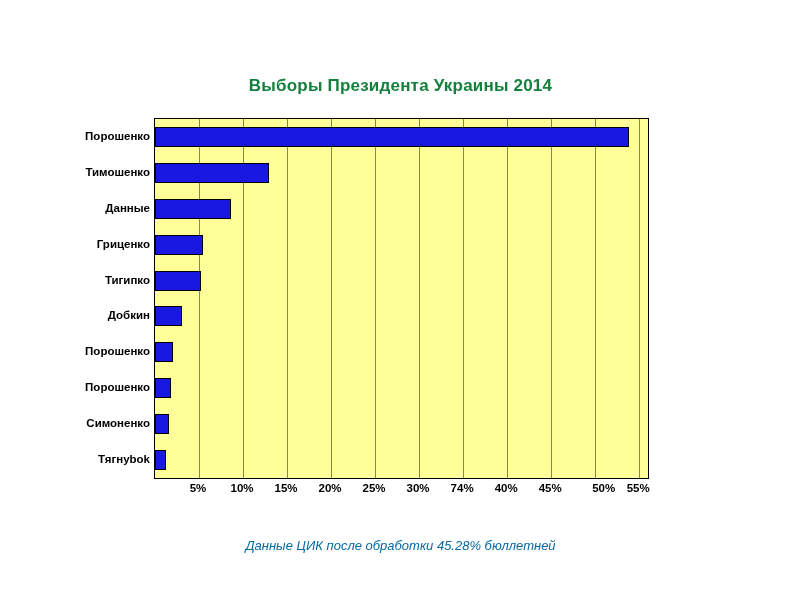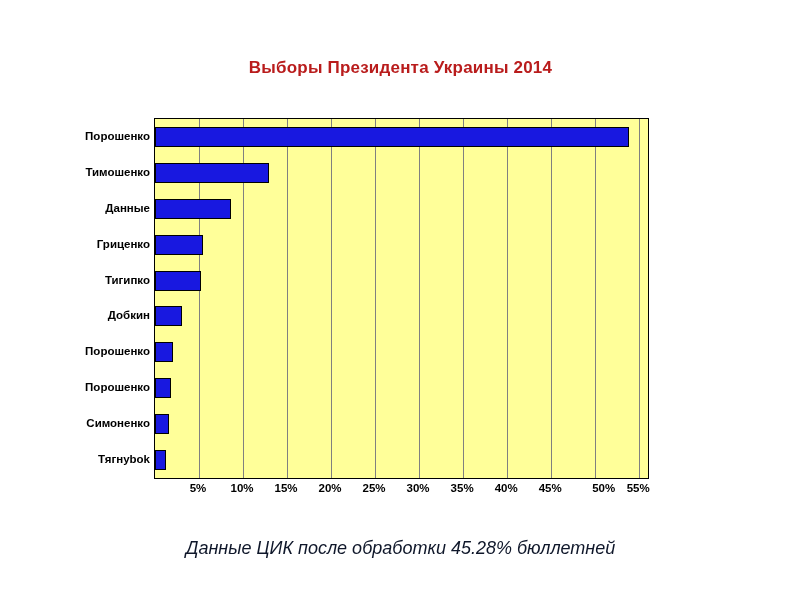--- a/index.html
+++ b/index.html
@@ -15,26 +15,26 @@
   }
   #slide {
     position: relative;
     width: 801px;
     height: 595px;
     background: #ffffff;
   }
   #chart-title {
     position: absolute;
     left: 0;
-    top: 58px;
+    top: 76px;
     width: 801px;
     text-align: center;
     font-size: 17px;
     font-weight: bold;
-    color: #b91c1c;
+    color: #15803d;
     letter-spacing: 0.2px;
   }
   
   #plot-area {
     position: absolute;
     left: 154px;
     top: 118px;
     width: 495px;
     height: 361px;
     background: #ffff99;
@@ -98,23 +98,23 @@
     font-weight: bold;
     color: #000000;
     white-space: nowrap;
   }
   #footnote {
     position: absolute;
     left: 0;
     top: 538px;
     width: 801px;
     text-align: center;
-    font-size: 18px;
+    font-size: 13px;
     font-style: italic;
-    color: #0f172a;
+    color: #0369a1;
   }
 </style>
 </head>
 <body>
 
 <div id="slide">
 
   <div id="chart-title">Выборы Президента Украины 2014</div>
 
   <div id="cat-axis">
@@ -174,21 +174,21 @@
       </div>
     </div>
 
   <div id="x-axis">
       <div class="tick-label" style="left: 44.0179px;">5%</div>
       <div class="tick-label" style="left: 88.0357px;">10%</div>
       <div class="tick-label" style="left: 132.054px;">15%</div>
       <div class="tick-label" style="left: 176.071px;">20%</div>
       <div class="tick-label" style="left: 220.089px;">25%</div>
       <div class="tick-label" style="left: 264.107px;">30%</div>
-      <div class="tick-label" style="left: 308.125px;">35%</div>
+      <div class="tick-label" style="left: 308.125px;">74%</div>
       <div class="tick-label" style="left: 352.143px;">40%</div>
       <div class="tick-label" style="left: 396.161px;">45%</div>
       <div class="tick-label" style="left: 440.179px; padding-left: 19px;">50%</div>
       <div class="tick-label" style="left: 484.196px;">55%</div>
     </div>
 
   <div id="footnote">Данные ЦИК после обработки 45.28% бюллетней</div>
 
 </div>
 

